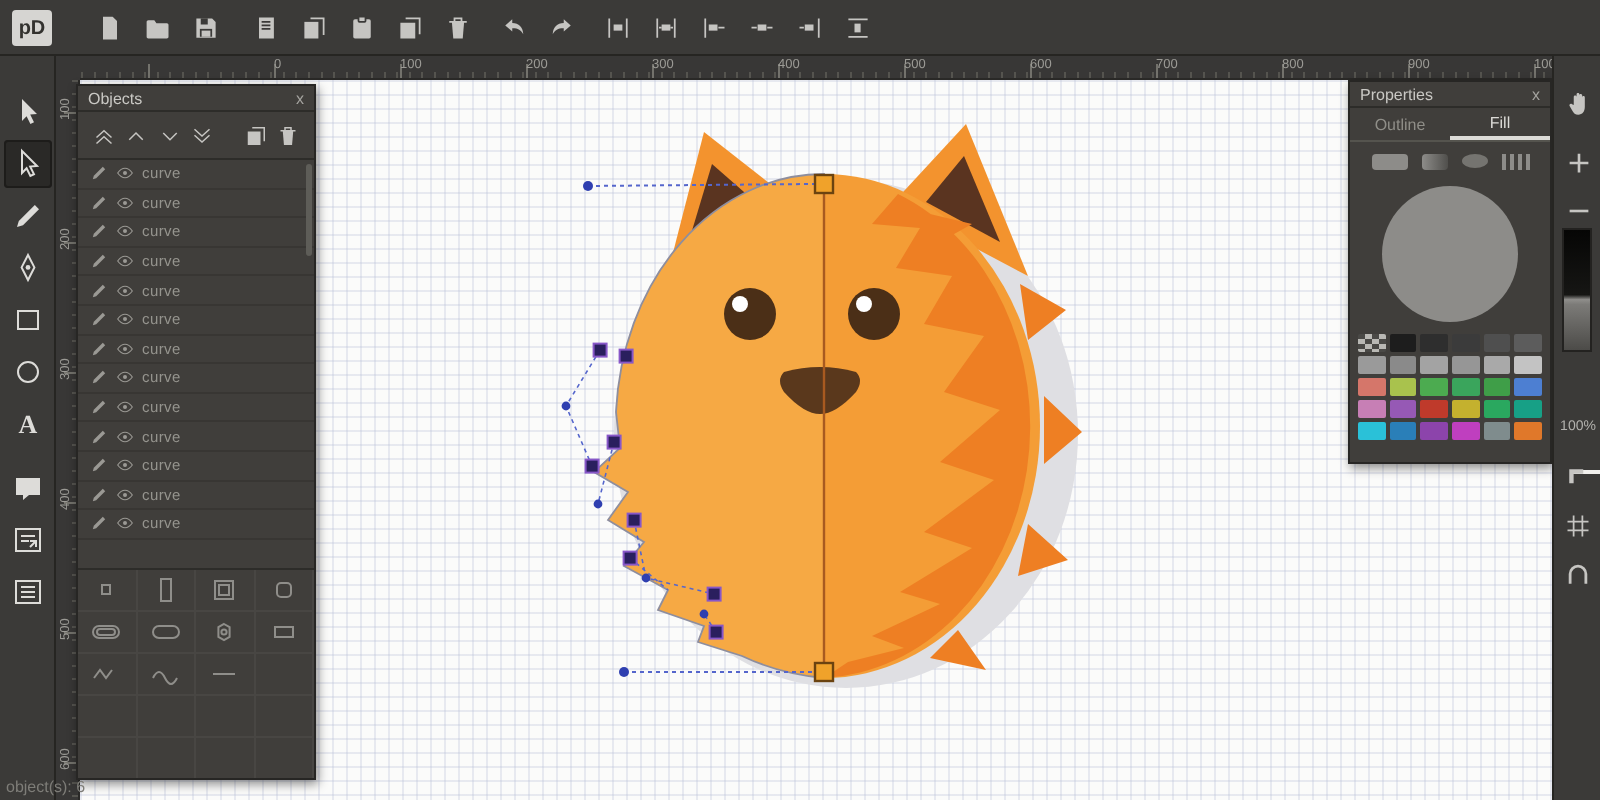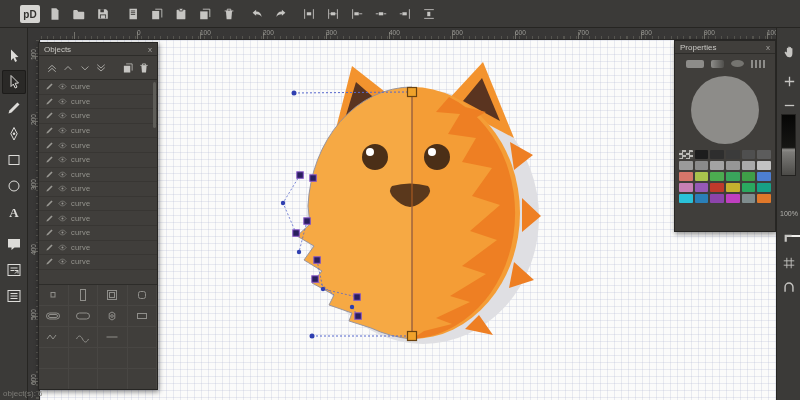--- a/index.html
+++ b/index.html
@@ -1,21 +1,21 @@
 <!DOCTYPE html>
 <html><head>
 <meta charset="utf-8">
 <style>
   * { box-sizing:border-box; margin:0; padding:0; }
   html,body { width:800px; height:400px; overflow:hidden; }
   body { position:relative; background:#33322f; font-family:"Liberation Sans", sans-serif; }
 
   
   #topbar { position:absolute; left:0; top:0; width:800px; height:28px; background:#3b3a38; border-bottom:1px solid #262522; z-index:6; }
-  #logo { position:absolute; left:20px; top:5px; width:20px; height:18px; background:#d6d5d2; border-radius:2px; color:#33322f; font-size:10px; font-weight:bold; display:flex; align-items:center; justify-content:center; }
+  #logo { position:absolute; left:6px; top:5px; width:20px; height:18px; background:#d6d5d2; border-radius:2px; color:#33322f; font-size:10px; font-weight:bold; display:flex; align-items:center; justify-content:center; }
   .tbtn { position:absolute; top:5px; width:18px; height:18px; display:flex; align-items:center; justify-content:center; border-radius:2px; }
 
   
   #lefttools { position:absolute; left:0; top:28px; width:28px; height:372px; background:#3b3a38; border-right:1px solid #262522; z-index:5; }
   .tool { position:absolute; left:2px; width:24px; height:24px; display:flex; align-items:center; justify-content:center; border-radius:2px; }
   .tool.active { background:#2a2927; box-shadow:inset 0 0 0 1px #1d1c1a; }
 
   
   #hruler { position:absolute; left:28px; top:28px; width:748px; height:12px; background:#383736; border-bottom:1px solid #2a2927; z-index:3;
     background-image:
@@ -559,20 +559,24 @@
       <div class="op-cell"></div>
       <div class="op-cell"></div>
     </div>
 </div>
 
 <div id="propsPanel" class="panel">
   <div class="panel-header">
     <span class="panel-title">Properties</span>
     <span class="panel-close">x</span>
   </div>
+  <div id="ppTabs">
+    <span class="pp-tab">Outline</span>
+    <span class="pp-tab active">Fill</span>
+  </div>
   <div id="ppFillTypes">
     <div class="ft-solid"></div>
     <div class="ft-grad"></div>
     <div class="ft-radial"></div>
     <div class="ft-pattern">
         <i></i>
         <i></i>
         <i></i>
         <i></i>
       </div>

